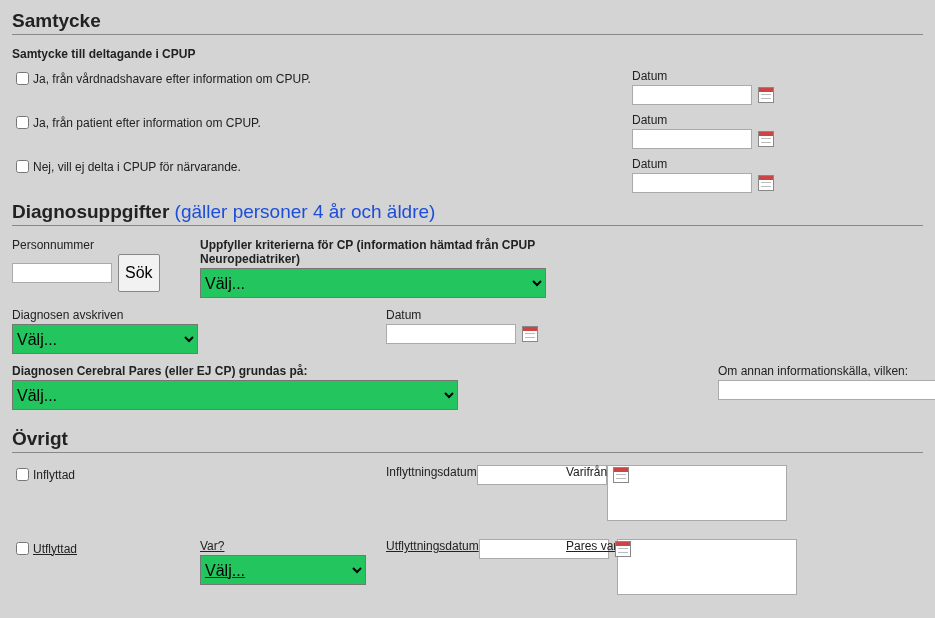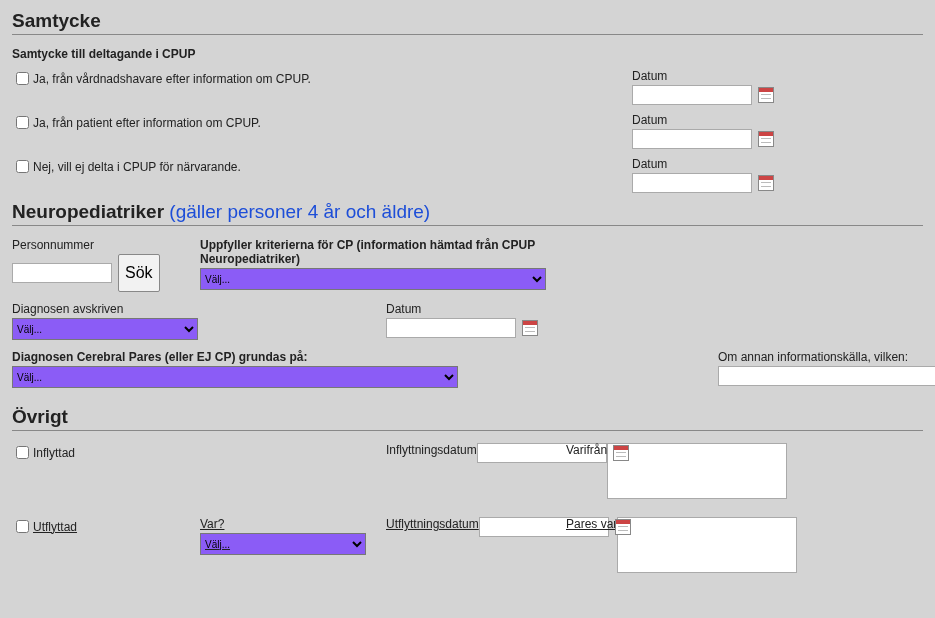--- a/index.html
+++ b/index.html
@@ -98,24 +98,24 @@
   }
   .bold { font-weight: bold; }
   input[type="text"].small-input {
     width: 100px;
     height: 20px;
     border: 1px solid #aaa;
     background: #fff;
     font-size: 12px;
   }
   select {
-    height: 22px;
-    font-size: 10px;
+    height: 30px;
+    font-size: 16px;
     border: 1px solid #777;
-    background: #8b5cf6;
+    background: #22c55e;
   }
   select.wider { width: 186px; }
   select.midsel { width: 346px; }
   select.longsel { width: 446px; }
   select.var-sel { width: 166px; }
   button.sok-btn {
     height: 38px;
     font-size: 16px;
     background: #f2f2f2;
     border: 1px solid #888;
@@ -210,21 +210,21 @@
       <div class="date-input-wrap">
         <input type="text" class="date-input" value="" style="">
         <span class="cal-icon"></span>
       </div>
     </div>
   </div>
 
 </div>
 
 <h2 class="section-title">
-  <span>Neuropediatriker</span><span class="sub"> (gäller personer 4 år och äldre)</span>
+  <span>Diagnosuppgifter</span><span class="sub"> (gäller personer 4 år och äldre)</span>
 </h2>
 
 <div class="diag-grid">
 
   <div class="row">
     <div class="col" style="width:188px;">
       <div class="field-label">Personnummer</div>
       <div style="display:flex;align-items:center;">
         <input type="text" class="small-input" value="" style="">
         <button class="sok-btn">Sök</button>

